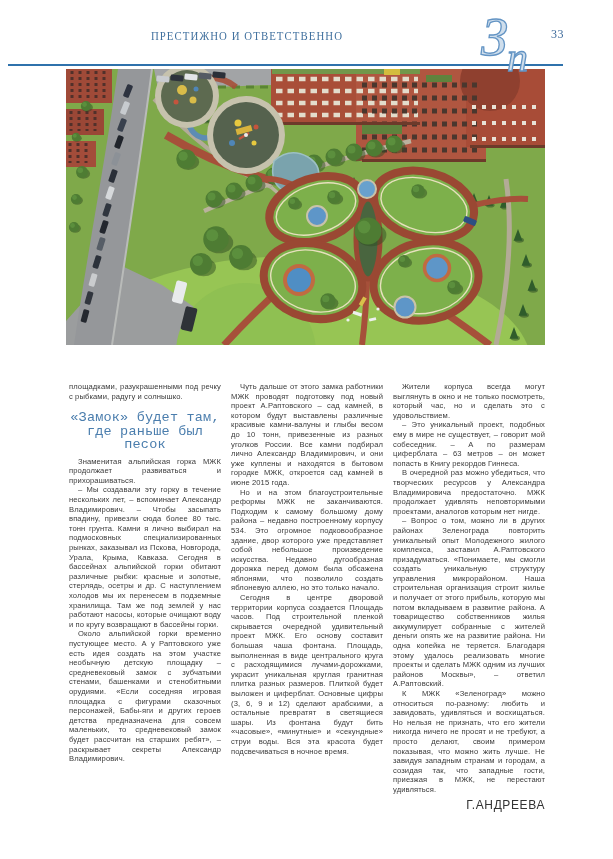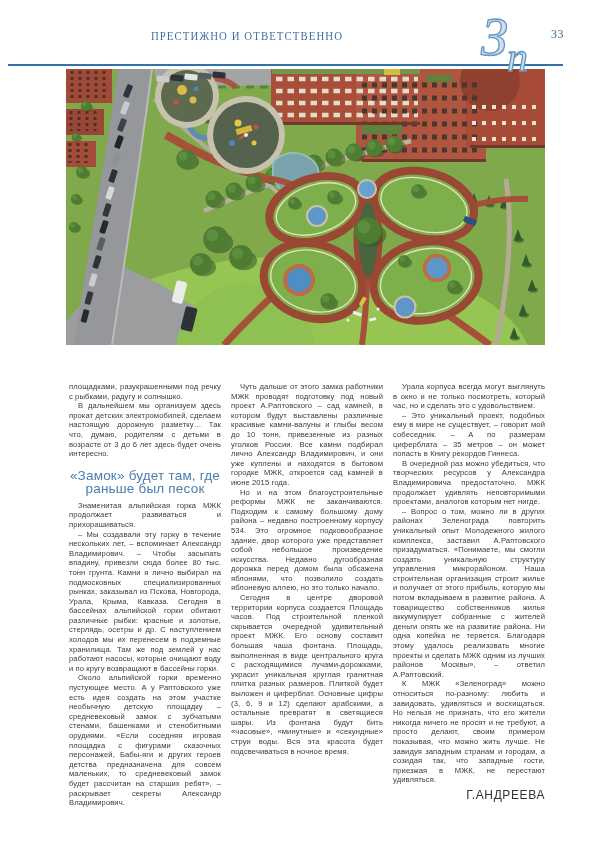--- a/index.html
+++ b/index.html
@@ -15,21 +15,21 @@
   .logo{position:absolute;left:479px;top:8px;width:76px;height:76px;z-index:3;}
   
   .photo{position:absolute;left:66px;top:69px;width:479px;height:276px;margin:0;}
   .photo svg{display:block;width:100%;height:100%;}
   
   .col{position:absolute;top:382px;width:152px;}
   .col-1{left:69px;} .col-2{left:231px;} .col-3{left:393px;}
   .col p{margin:0;font-size:7.6px;line-height:9.6px;letter-spacing:.1px;color:#3a3a3a;
     text-align:justify;text-indent:9px;}
   .col p.noindent{text-indent:0;}
-  .subhead{margin:10px 0 5px;font-family:Liberation Sans, sans-serif;font-weight:normal;
+  .subhead{margin:10px 0 5px;font-family:Liberation Mono, monospace;font-weight:normal;
     font-size:13.5px;line-height:13.5px;color:#4a7dad;text-align:center;letter-spacing:.2px;}
   .byline{margin-top:6px;font-size:12px;line-height:9.6px;color:#333;text-align:right;
     letter-spacing:.6px;}
 </style>
 </head>
 <body>
 
 <div class="page">
 
   <div class="header-title">ПРЕСТИЖНО И ОТВЕТСТВЕННО</div>
@@ -282,36 +282,35 @@
         <rect x="108" y="212" width="11" height="22" rx="2" fill="#e9ebec" transform="rotate(14 113 223)"></rect>
         <rect x="117" y="238" width="12" height="24" rx="2" fill="#2e3237" transform="rotate(14 123 250)"></rect>
         <use href="#car" transform="translate(404 152) rotate(24)" fill="#2c4f82"></use>
       </g>
     </svg>
   </figure>
 
   <main>
     <div class="col col-1">
       <p class="noindent">площадками, разукрашенными под речку с рыбками, радугу и солнышко.</p>
-      <p>В дальнейшем мы организуем здесь прокат детских электромобилей, сделаем настоящую дорожную разметку… Так что, думаю, родителям с детьми в возрасте от 3 до 6 лет здесь будет очень интересно.</p>
       <h2 class="subhead">«Замок» будет там, где раньше был песок</h2>
       <p>Знаменитая альпийская горка МЖК продолжает развиваться и прихорашиваться.</p>
       <p>– Мы создавали эту горку в течение нескольких лет, – вспоминает Александр Владимирович. – Чтобы засыпать впадину, привезли сюда более 80 тыс. тонн грунта. Камни я лично выбирал на подмосковных специализированных рынках, заказывал из Пскова, Новгорода, Урала, Крыма, Кавказа. Сегодня в бассейнах альпийской горки обитают различные рыбки: красные и золотые, стерлядь, осетры и др. С наступлением холодов мы их перенесем в подземные хранилища. Там же под землей у нас работают насосы, которые очищают воду и по кругу возвращают в бассейны горки.</p>
       <p>Около альпийской горки временно пустующее место. А у Раптовского уже есть идея создать на этом участке необычную детскую площадку – средневековый замок с зубчатыми стенами, башенками и стенобитными орудиями. «Если соседняя игровая площадка с фигурами сказочных персонажей, Бабы-яги и других героев детства предназначена для совсем маленьких, то средневековый замок будет рассчитан на старших ребят», – раскрывает секреты Александр Владимирович.</p>
     </div>
 
     <div class="col col-2">
       <p>Чуть дальше от этого замка работники МЖК проводят подготовку под новый проект А.Раптовского – сад камней, в котором будут выставлены различные красивые камни-валуны и глыбы весом до 10 тонн, привезенные из разных уголков России. Все камни подбирал лично Александр Владимирович, и они уже куплены и находятся в бытовом городке МЖК, откроется сад камней в июне 2015 года.</p>
       <p>Но и на этом благоустроительные реформы МЖК не заканчиваются. Подходим к самому большому дому района – недавно построенному корпусу 534. Это огромное подковообразное здание, двор которого уже представляет собой небольшое произведение искусства. Недавно дугообразная дорожка перед домом была обсажена яблонями, что позволило создать яблоневую аллею, но это только начало.</p>
       <p>Сегодня в центре дворовой территории корпуса создается Площадь часов. Под строительной пленкой скрывается очередной удивительный проект МЖК. Его основу составит большая чаша фонтана. Площадь, выполненная в виде центрального круга с расходящимися лучами-дорожками, украсит уникальная круглая гранитная плитка разных размеров. Плиткой будет выложен и циферблат. Основные цифры (3, 6, 9 и 12) сделают арабскими, а остальные превратят в светящиеся шары. Из фонтана будут бить «часовые», «минутные» и «секундные» струи воды. Вся эта красота будет подсвечиваться в ночное время.</p>
     </div>
 
     <div class="col col-3">
-      <p>Урала корпуса всегда могут выглянуть в окно и не только посмотреть, который час, но и сделать это с удовольствием.</p>
-      <p>– Это уникальный проект, подобных ему в мире не существует, – говорит мой собеседник. – А по размерам циферблата – 35 метров – он может попасть в Книгу рекордов Гиннеса.</p>
+      <p>Жители корпуса всегда могут выглянуть в окно и не только посмотреть, который час, но и сделать это с удовольствием.</p>
+      <p>– Это уникальный проект, подобных ему в мире не существует, – говорит мой собеседник. – А по размерам циферблата – 63 метров – он может попасть в Книгу рекордов Гиннеса.</p>
       <p>В очередной раз можно убедиться, что творческих ресурсов у Александра Владимировича предостаточно. МЖК продолжает удивлять неповторимыми проектами, аналогов которым нет нигде.</p>
       <p>– Вопрос о том, можно ли в других районах Зеленограда повторить уникальный опыт Молодежного жилого комплекса, заставил А.Раптовского призадуматься. «Понимаете, мы смогли создать уникальную структуру управления микрорайоном. Наша строительная организация строит жилье и получает от этого прибыль, которую мы потом вкладываем в развитие района. А товарищество собственников жилья аккумулирует собранные с жителей деньги опять же на развитие района. Ни одна копейка не теряется. Благодаря этому удалось реализовать многие проекты и сделать МЖК одним из лучших районов Москвы», – ответил А.Раптовский.</p>
       <p>К МЖК «Зеленоград» можно относиться по-разному: любить и завидовать, удивляться и восхищаться. Но нельзя не признать, что его жители никогда ничего не просят и не требуют, а просто делают, своим примером показывая, что можно жить лучше. Не завидуя западным странам и городам, а созидая так, что западные гости, приезжая в МЖК, не перестают удивляться.</p>
       <div class="byline">Г.АНДРЕЕВА</div>
     </div>
   </main>
 
 </div>
 
 </body></html>

